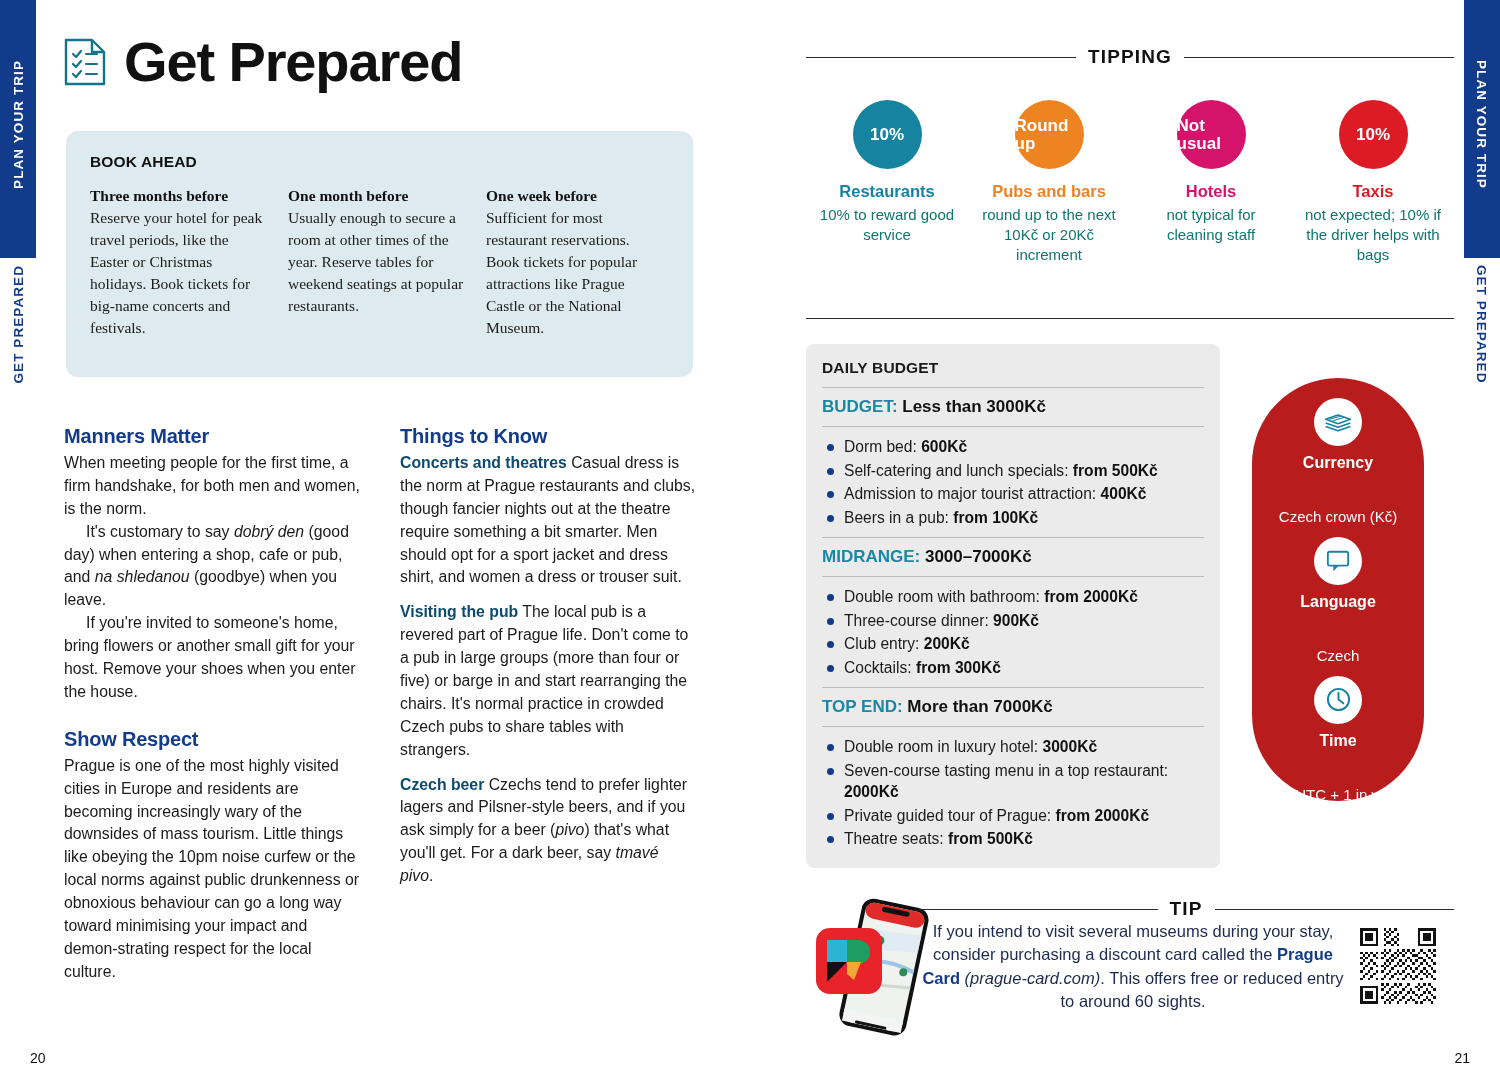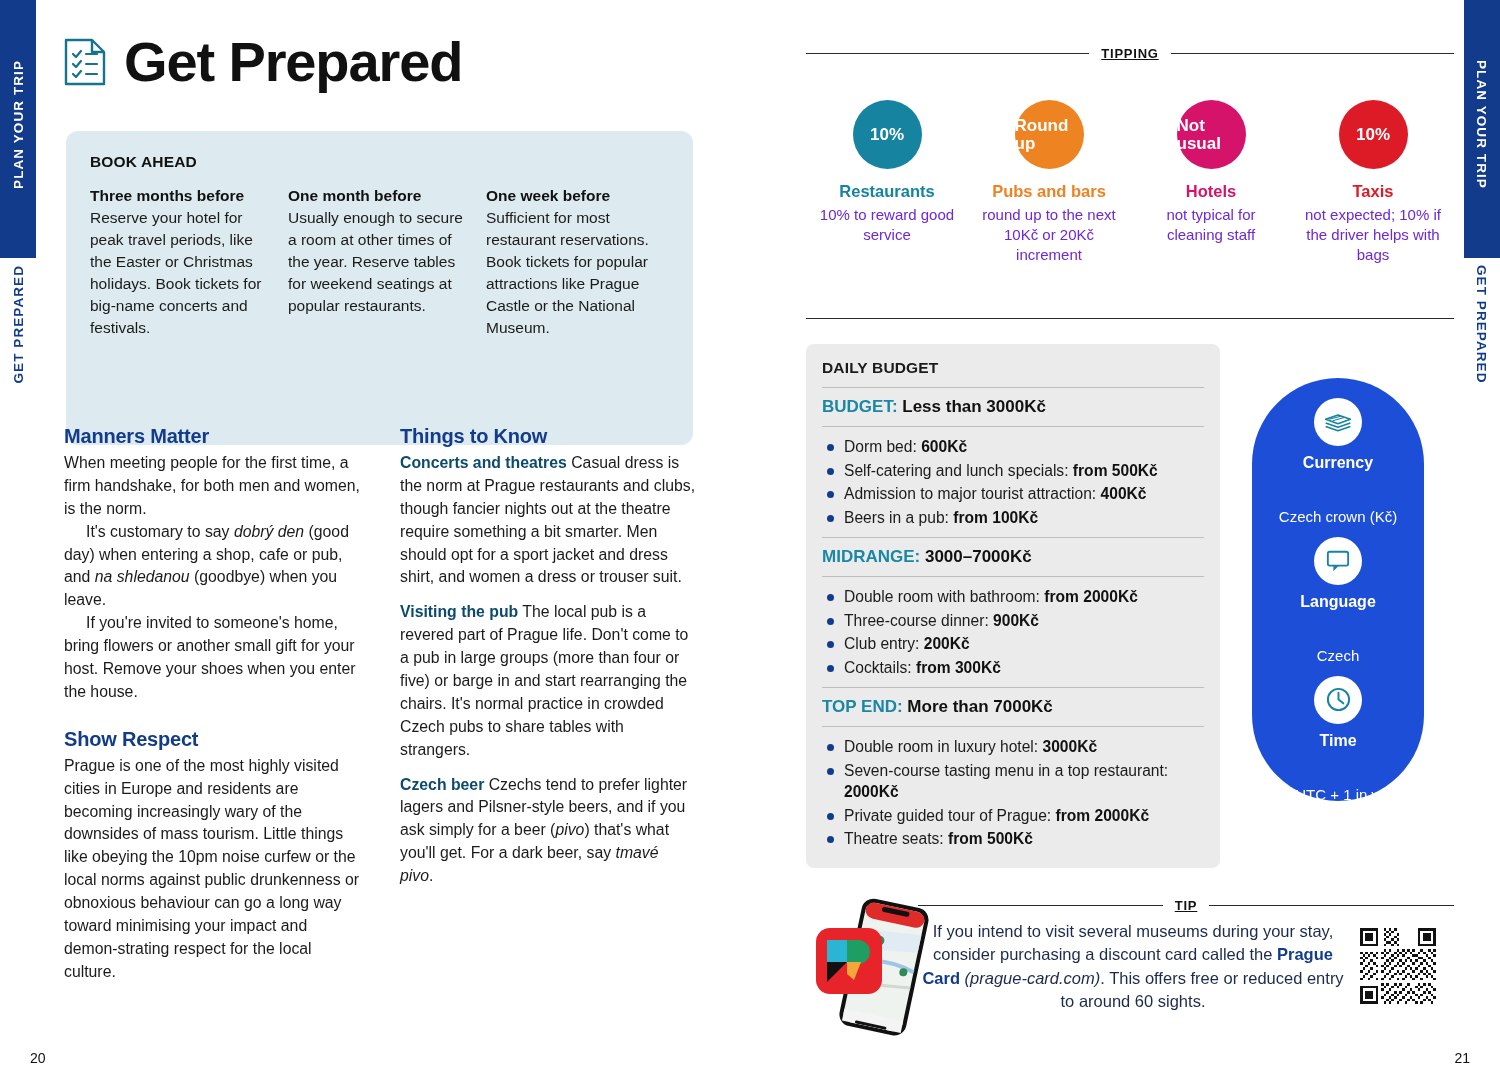--- a/index.html
+++ b/index.html
@@ -34,28 +34,28 @@
   .right-page { position: absolute; left: 750px; top: 0; width: 750px; height: 1082px; }
 
   .title-row { position: absolute; left: 64px; top: 34px; display: flex; align-items: center; gap: 18px; }
   .doc-icon { width: 42px; height: 48px; flex: 0 0 auto; }
   .page-title {
     font-size: 56px; font-weight: 700; letter-spacing: -0.02em;
     line-height: 1; color: #111;
   }
 
   .book-ahead {
-    position: absolute; left: 66px; top: 131px; width: 627px; height: 314px;
+    position: absolute; left: 66px; top: 131px; width: 627px; height: 246px;
     background: #DDEAEF; border-radius: 12px; padding: 22px 24px 18px 24px;
   }
   .book-ahead h3 {
     font-size: 15.5px; font-weight: 700; letter-spacing: .01em; color: #111;
     margin-bottom: 14px;
   }
-  .ba-cols { display: flex; gap: 18px; }
+  .ba-cols { display: flex; gap: 18px; font-family: Liberation Serif, serif; }
   .ba-col { width: 180px; }
   .ba-col .lbl { font-size: 15.5px; font-weight: 700; color: #111; line-height: 1.42; }
   .ba-col .txt { font-size: 15.5px; color: #1b1b1b; line-height: 1.42; }
 
   .cols { position: absolute; left: 64px; top: 418px; width: 632px; display: flex; gap: 40px; }
   .col { width: 296px; }
   .sec-head {
     color: #123C8B; font-size: 20px; font-weight: 700; letter-spacing: -0.01em;
     margin-bottom: 4px; margin-top: 7px;
   }
@@ -69,35 +69,35 @@
 
   .folio { position: absolute; bottom: 16px; font-size: 14px; color: #111; }
   .folio.l { left: 30px; }
   .folio.r { right: 30px; }
 
   
   .rule-head {
     position: absolute; display: flex; align-items: center; gap: 12px; width: 648px;
   }
   .rule-head .line { flex: 1; height: 1px; background: #2a2a2a; }
-  .rule-head .lbl { font-size: 13px; font-weight: 700; letter-spacing: .06em; color: #111; text-decoration: underline; }
+  .rule-head .lbl { font-size: 19px; font-weight: 700; letter-spacing: .06em; color: #111; }
 
   .tipping-head { left: 806px; top: 46px; }
   .tipping-grid {
     position: absolute; left: 806px; top: 100px; width: 648px;
     display: grid; grid-template-columns: repeat(4, 1fr); gap: 0;
   }
   .tip-item { text-align: center; padding: 0 8px; }
   .tip-circle {
     width: 69px; height: 69px; border-radius: 50%; margin: 0 auto 13px auto;
     display: flex; align-items: center; justify-content: center;
     color: #fff; font-weight: 700; font-size: 17px; line-height: 1.05; text-align: left;
   }
   .tip-name { font-size: 16.5px; font-weight: 700; margin-bottom: 4px; text-align: center; }
-  .tip-desc { font-size: 15px; line-height: 1.32; color: #6d28d9; }
+  .tip-desc { font-size: 15px; line-height: 1.32; color: #0f766e; }
 
   .hr-thin { position: absolute; left: 806px; width: 648px; height: 1px; background: #2a2a2a; }
 
   
   .budget-box {
     position: absolute; left: 806px; top: 344px; width: 414px;
     background: #EBEBEB; border-radius: 8px; padding: 15px 16px 16px 16px;
   }
   .budget-box h3 { font-size: 15.5px; font-weight: 700; letter-spacing: .01em; margin-bottom: 10px; }
   .bsep { height: 1px; background: #bdbdbd; margin: 9px 0; }
@@ -110,21 +110,21 @@
   }
   ul.blist li::before {
     content: ""; position: absolute; left: 5px; top: 8px;
     width: 7px; height: 7px; border-radius: 50%; background: #123C8B;
   }
   ul.blist li b { font-weight: 700; color: #111; }
 
   
   .teal-pill {
     position: absolute; left: 1252px; top: 378px; width: 172px; height: 423px;
-    background: #1d4ed8; border-radius: 86px;
+    background: #b91c1c; border-radius: 86px;
     display: flex; flex-direction: column; align-items: center;
     padding-top: 20px; color: #fff; text-align: center;
   }
   .pill-item { margin-bottom: 10px; }
   .pill-icon {
     width: 48px; height: 48px; border-radius: 50%; background: #fff;
     margin: 0 auto 8px auto; display: flex; align-items: center; justify-content: center;
   }
   .pill-title { font-size: 16px; font-weight: 700; margin-bottom: 2px; }
   .pill-text { font-size: 15px; line-height: 1.25; margin-top: 36px; }

